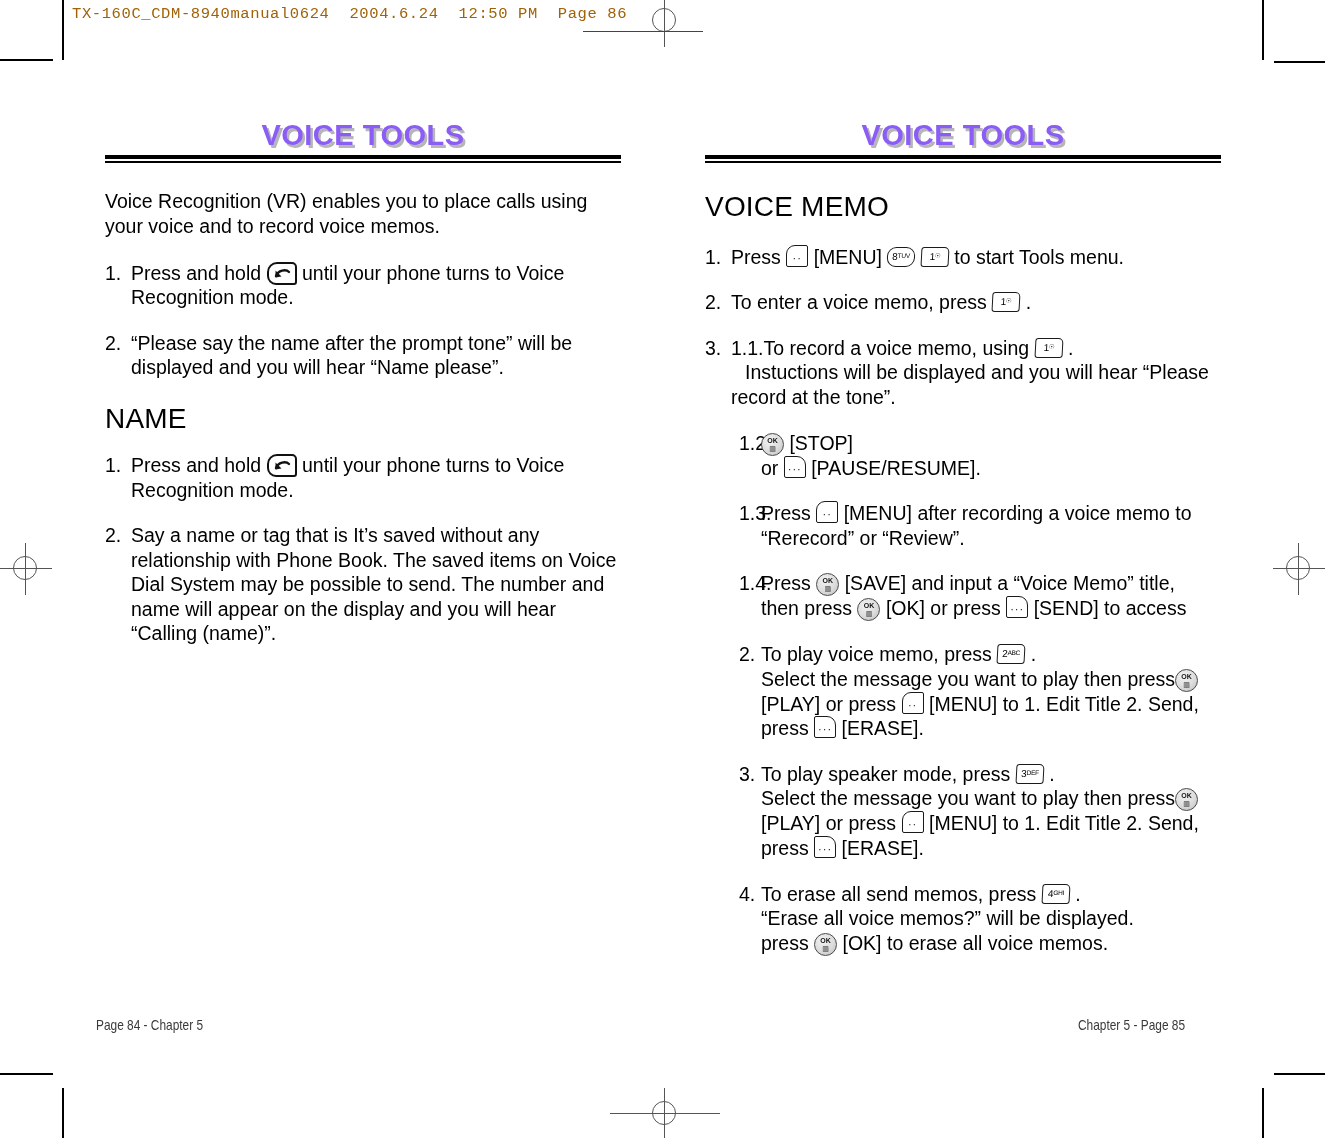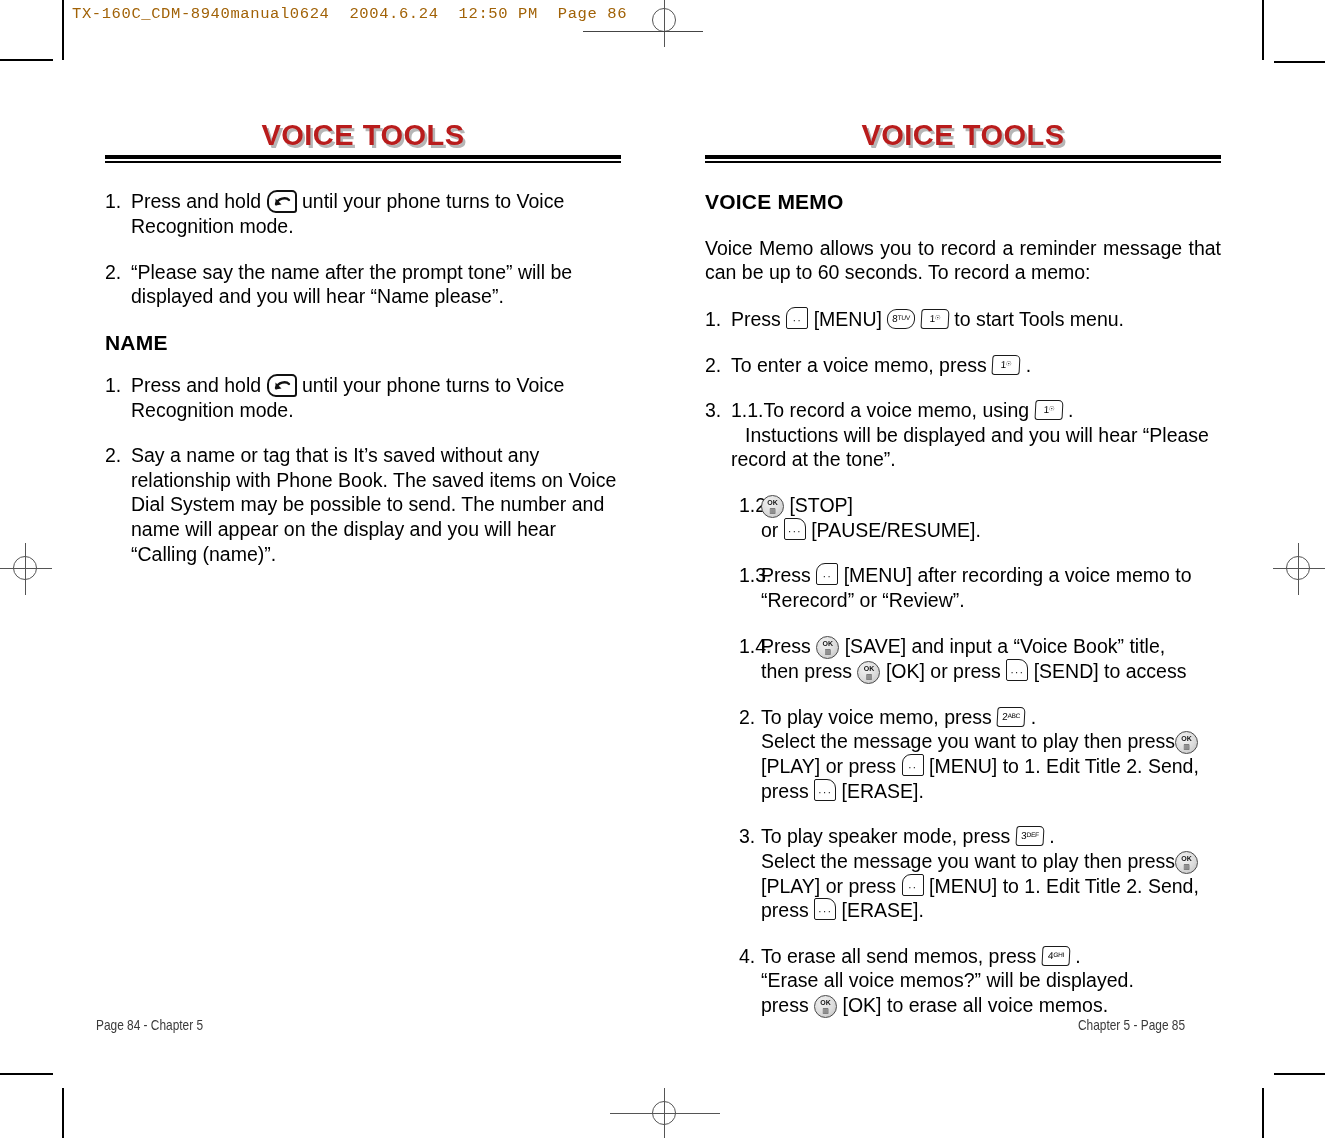--- a/index.html
+++ b/index.html
@@ -79,21 +79,21 @@
   }
   .col-left  { left: 105px; }
   .col-right { left: 705px; }
 
   
   .banner-title {
     text-align: center;
     font-weight: bold;
     font-size: 29px;
     letter-spacing: 0.5px;
-    color: #b91c1c;
+    color: #8b5cf6;
     text-shadow: 2.5px 2.5px 0.5px #b6b6b6;
     line-height: 1.05;
     margin: 0;
   }
   .banner-rules {
     margin-top: 5px;
   }
   .banner-rules .thick {
     height: 4px;
     background: #000;
@@ -110,22 +110,22 @@
   
   .body-block {
     font-size: 19.5px;
     line-height: 1.26;
     margin-top: 26px;
   }
   .para { margin: 0 0 22px 0; }
   .para.justify { text-align: justify; }
 
   .subhead {
-    font-weight: bold;
-    font-size: 21px;
+    font-weight: normal;
+    font-size: 28px;
     letter-spacing: 0.2px;
     margin: 0 0 17px 0;
   }
   .subhead.memo { margin-top: 2px; margin-bottom: 20px; }
 
   
   .item {
     position: relative;
     padding-left: 26px;
     margin: 0 0 21px 0;
@@ -292,20 +292,21 @@
     <div class="banner-title">VOICE TOOLS</div>
     <div class="banner-rules">
       <div class="thick"></div>
       <div class="gap"></div>
       <div class="thin"></div>
     </div>
   </div>
 
   <div class="body-block">
 
+    <p class="para">Voice Recognition (VR) enables you to place calls using your voice and to record voice memos.</p>
 
     <div class="item">
       <span class="num">1.</span>
       <span>Press and hold</span>
       <span class="key key-send">
         <svg width="20" height="15" viewBox="0 0 20 15">
             <path d="M3,9 C5,3 13,2 16,5" stroke="#111" stroke-width="2.4" fill="none" stroke-linecap="round"></path>
             <path d="M2.5,3.5 L2.5,10.5 L8.5,9.5 Z" fill="#111"></path>
           </svg>
       </span>
@@ -347,21 +348,20 @@
       <div class="thick"></div>
       <div class="gap"></div>
       <div class="thin"></div>
     </div>
   </div>
 
   <div class="body-block">
 
     <div class="subhead memo">VOICE MEMO</div>
 
-    <p class="para justify">Voice Memo allows you to record a reminder message that can be up to 60 seconds. To record a memo:</p>
 
     <div class="item tight">
       <span class="num">1.</span>
       <span>Press</span>
       <span class="key key-soft tl"><span class="dots">··</span></span>
       <span>[MENU]</span>
       <span class="key key-pad round"><span class="dig">8</span><span class="alpha">TUV</span></span>
       <span class="key key-pad"><span class="dig">1</span><span class="alpha">☉</span></span>
       <span>to start Tools menu.</span>
     </div>
@@ -395,21 +395,21 @@
       <span>Press</span>
       <span class="key key-soft tl"><span class="dots">··</span></span>
       <span>[MENU]</span>
       <span>after recording a voice memo to “Rerecord” or “Review”.</span>
     </div>
 
     <div class="item sub2">
       <span class="num">1.4.</span>
       <span>Press</span>
       <span class="key key-ok"><div class="ok-top">OK</div><div class="ok-bot">▥</div></span>
-      <span>[SAVE] and input a “Voice Book” title,</span>
+      <span>[SAVE] and input a “Voice Memo” title,</span>
       <br><span>then press</span>
       <span class="key key-ok"><div class="ok-top">OK</div><div class="ok-bot">▥</div></span>
       <span>[OK] or press</span>
       <span class="key key-soft tr"><span class="dots">···</span></span>
       <span>[SEND] to access</span>
       <br>
     </div>
 
     <div class="item sub2">
       <span class="num">2.</span>

